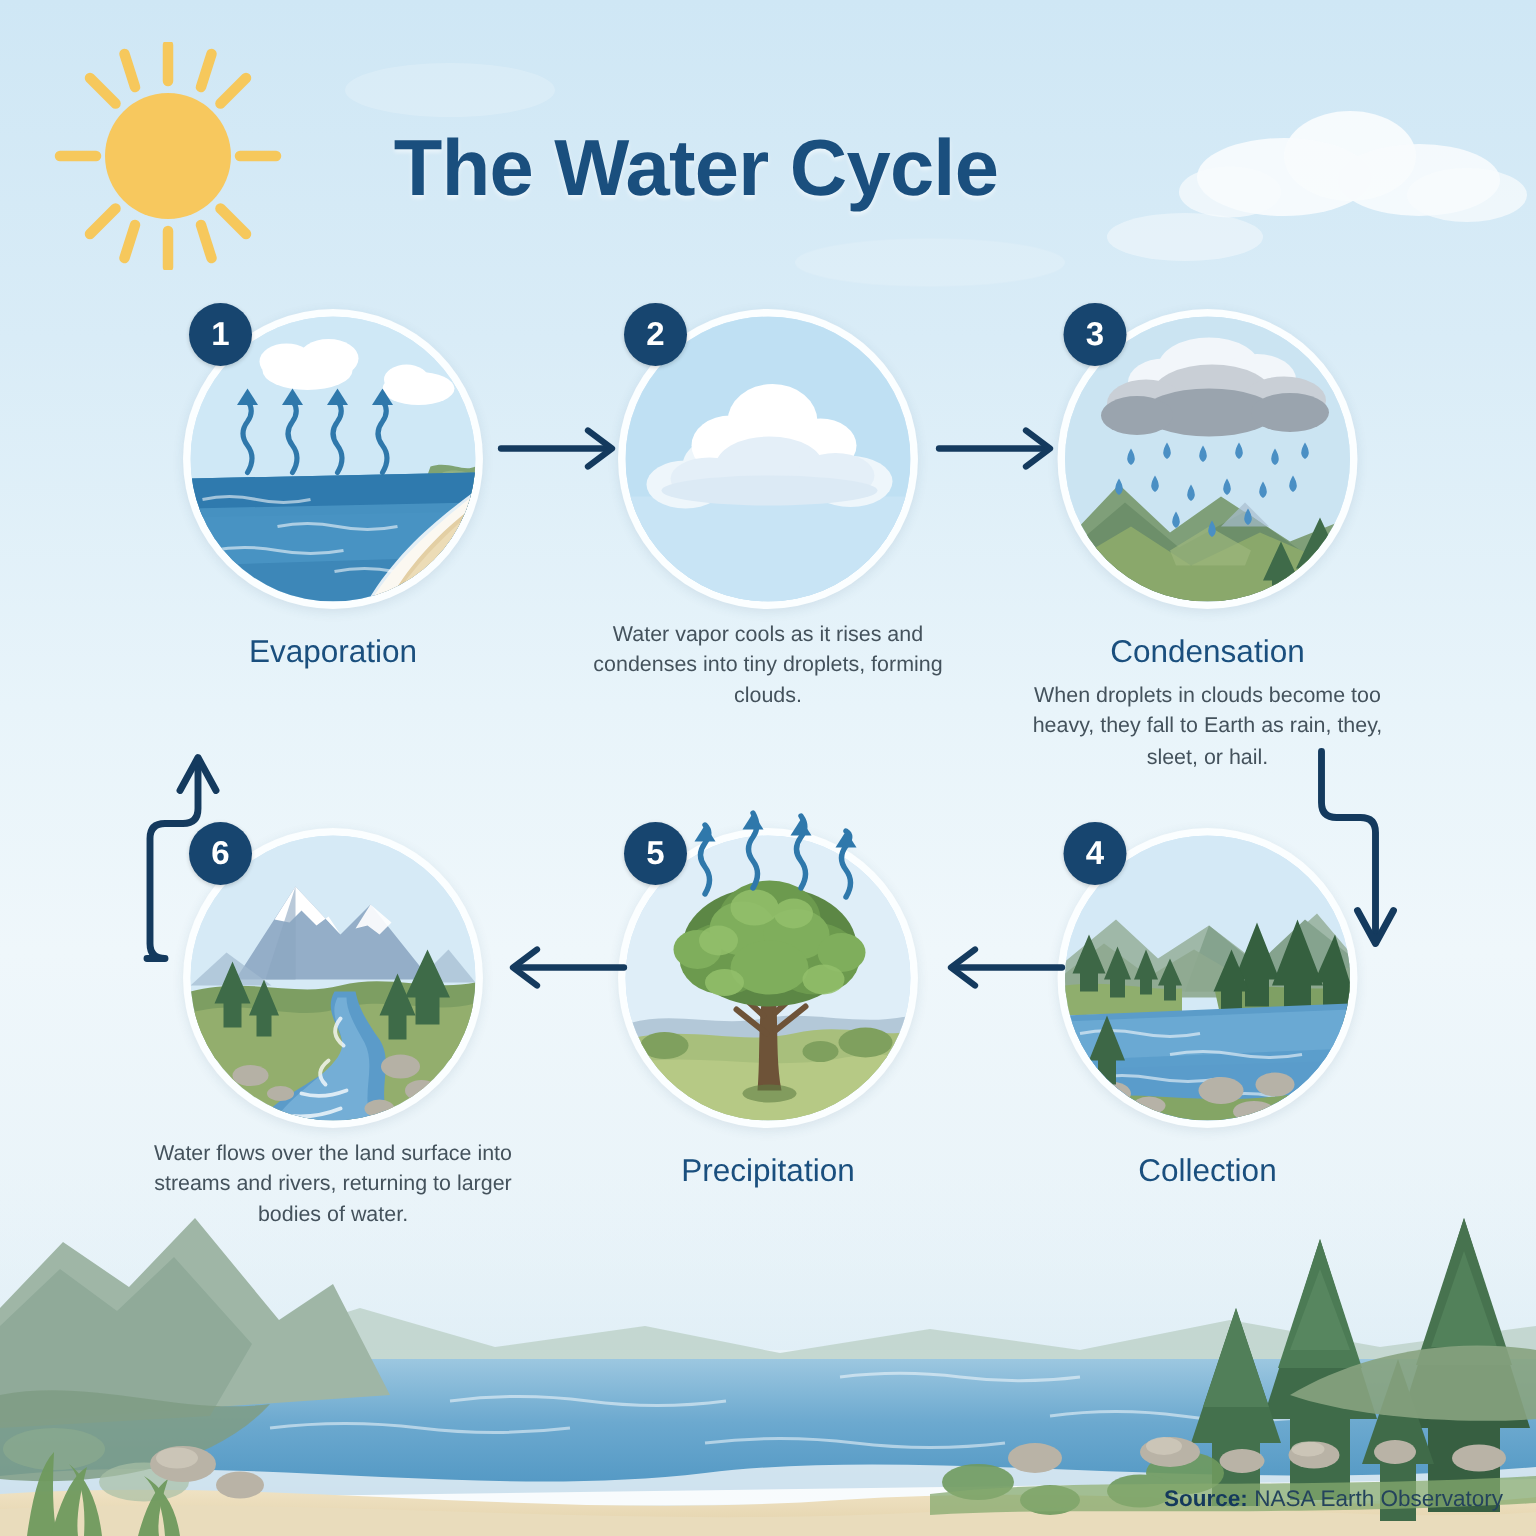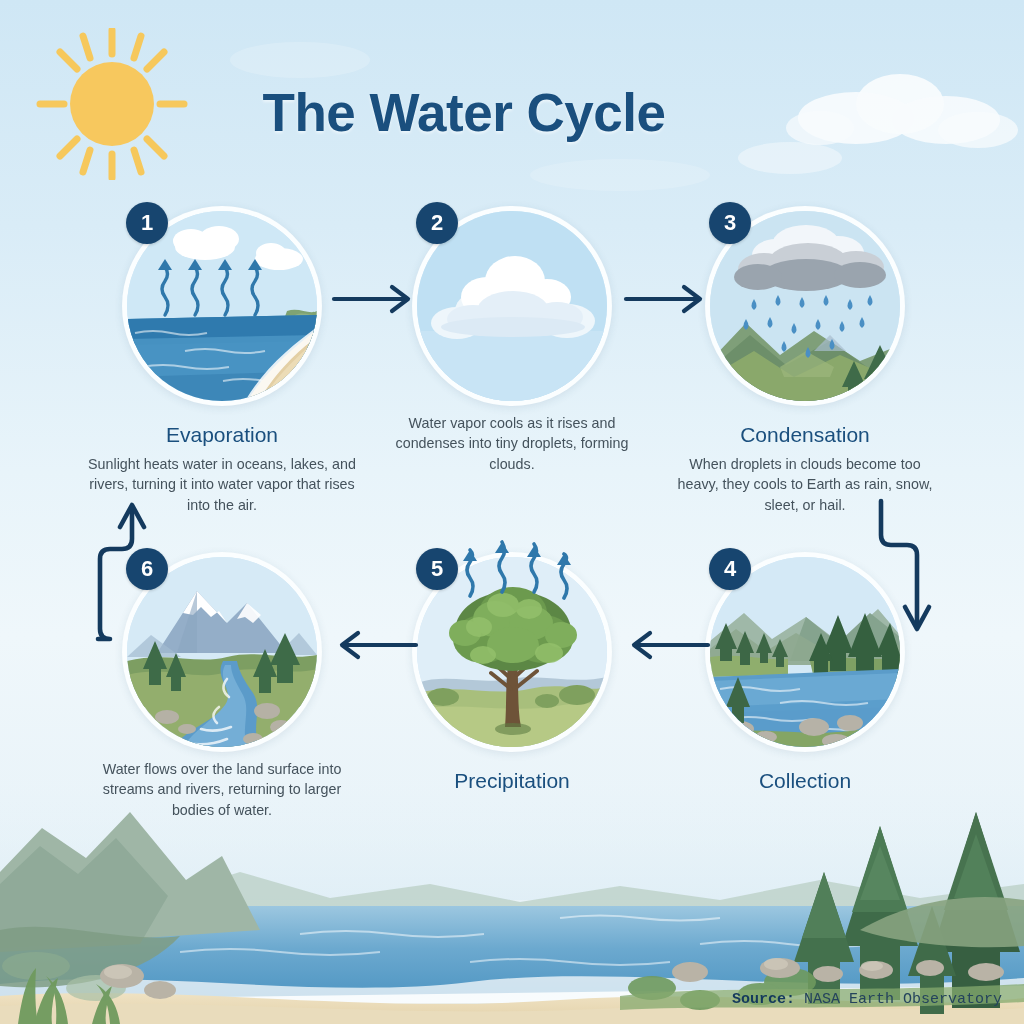--- a/index.html
+++ b/index.html
@@ -79,21 +79,21 @@
   #arrow-1-2 { left: 330px; top: 282px; width: 92px; height: 34px; }
   #arrow-2-3 { left: 622px; top: 282px; width: 92px; height: 34px; }
   #arrow-3-4 { left: 855px; top: 495px; width: 90px; height: 150px; }
   #arrow-4-5 { left: 620px; top: 628px; width: 92px; height: 34px; }
   #arrow-5-6 { left: 328px; top: 628px; width: 92px; height: 34px; }
   #arrow-6-1 { left: 78px; top: 495px; width: 90px; height: 150px; }
 
   
   #source {
     position: absolute; right: 22px; bottom: 16px;
-    font-size: 15px; color: #24435c; font-family: Liberation Mono, monospace;
+    font-size: 15px; color: #24435c;
   }
   #source b { color: #14395c; }
 </style>
 </head>
 <body>
 
 <div id="poster">
 
   <svg class="bg-svg" viewBox="0 0 1024 1024" preserveAspectRatio="none">
     <defs>
@@ -264,21 +264,20 @@
             <path d="M38,48 l-7,11 h14 Z"></path>
             <path d="M68,48 l-7,11 h14 Z"></path>
             <path d="M98,48 l-7,11 h14 Z"></path>
             <path d="M128,48 l-7,11 h14 Z"></path>
           </g>
         </svg>
       </div>
       <div class="badge">1</div>
     </div>
     <h3>Evaporation</h3>
-    <p>Sunlight heats water in oceans, lakes, and rivers, turning it into water vapor that rises into the air.</p>
   </div>
 
   <div class="step r1 c2">
     <div class="circle-wrap">
       <div class="circle">
         <svg viewBox="0 0 190 190">
           <rect width="190" height="190" fill="#bfe0f3"></rect>
           <rect y="120" width="190" height="70" fill="#c8e4f5"></rect>
           <g fill="#eef6fb">
             <ellipse cx="40" cy="112" rx="26" ry="16"></ellipse>
@@ -353,21 +352,21 @@
             <path d="M152,106 q5,8 0,11 q-5,-3 0,-11"></path>
             <path d="M74,130 q5,8 0,11 q-5,-3 0,-11"></path>
             <path d="M122,128 q5,8 0,11 q-5,-3 0,-11"></path>
             <path d="M98,136 q5,8 0,11 q-5,-3 0,-11"></path>
           </g>
         </svg>
       </div>
       <div class="badge">3</div>
     </div>
     <h3>Condensation</h3>
-    <p>When droplets in clouds become too heavy, they cools to Earth as rain, snow, sleet, or hail.</p>
+    <p>When droplets in clouds become too heavy, they fall to Earth as rain, they, sleet, or hail.</p>
   </div>
 
   <div class="step r2 c1">
     <div class="circle-wrap">
       <div class="circle">
         <svg viewBox="0 0 190 190">
           <rect width="190" height="190" fill="#d6eaf6"></rect>
 
           <path d="M30,96 L70,34 L100,66 L120,46 L160,96 Z" fill="#94aec8"></path>
           <path d="M70,34 L56,56 L66,58 L74,50 L84,60 L92,54 L100,66 Z" fill="#ffffff"></path>

